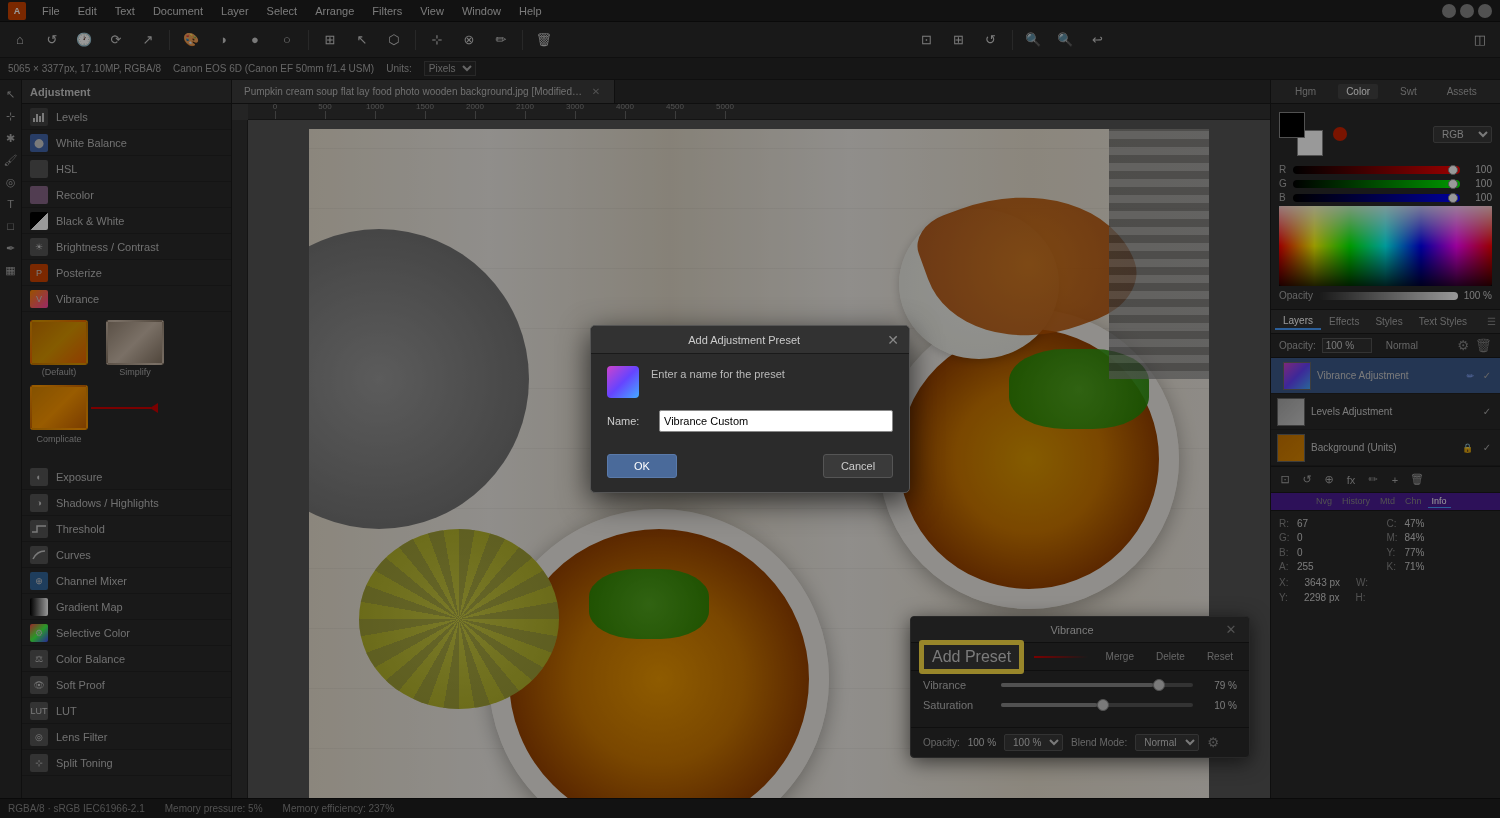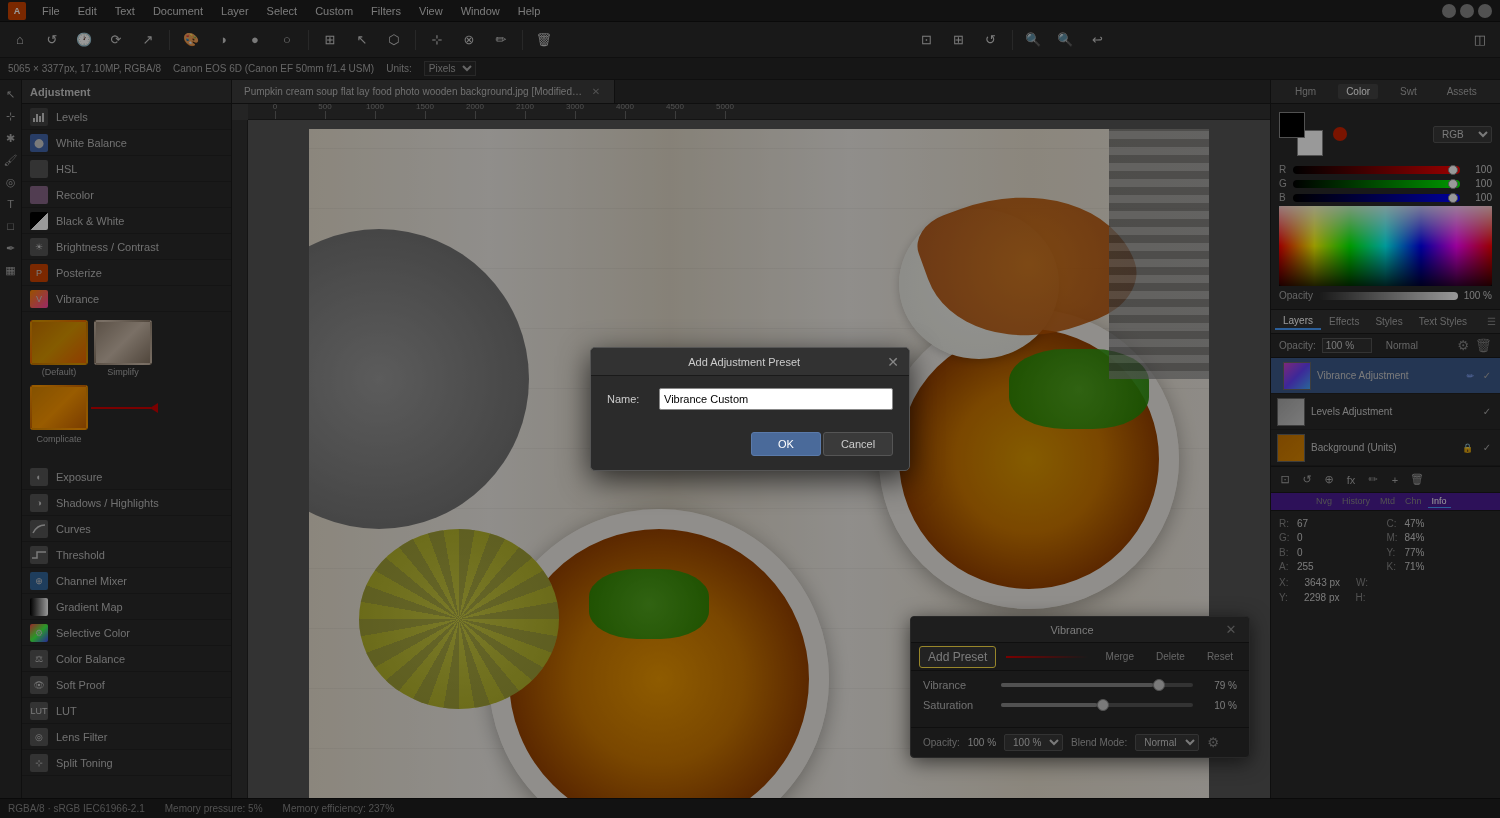--- a/index.html
+++ b/index.html
@@ -159,21 +159,21 @@
       font-size: 9px;
       flex-shrink: 0;
     }
     .adj-label { font-size: 11px; color: #bbb; }
 
     
     .presets-grid {
       padding: 8px;
       display: flex;
       flex-wrap: wrap;
-      gap: 6px;
+      gap: 18px;
     }
     .preset-item {
       display: flex;
       flex-direction: column;
       align-items: center;
       cursor: pointer;
     }
     .preset-thumb {
       width: 58px; height: 45px;
       background: #555;
@@ -473,24 +473,24 @@
       height: 28px;
       display: flex;
       align-items: center;
       padding: 0 8px;
       gap: 6px;
       border-bottom: 1px solid #1a1a1a;
     }
     .add-preset-btn {
       padding: 3px 8px;
       background: #3a3a3a;
-      border: 1px solid #fde047;
+      border: 5px solid #fde047;
       border-radius: 3px;
       color: #ccc;
-      font-size: 12px;
+      font-size: 16px;
       cursor: pointer;
     }
     .vp-tool-btn {
       padding: 3px 8px;
       background: transparent;
       border: none;
       color: #aaa;
       font-size: 10px;
       cursor: pointer;
     }
@@ -617,21 +617,21 @@
       height: 22px;
       background: #fff;
       border: 1px solid #888;
       border-radius: 2px;
       color: #000;
       font-size: 11px;
       padding: 0 4px;
     }
     .dialog-footer {
       display: flex;
-      justify-content: flex-end;
+      justify-content: space-between;
       gap: 2px;
       padding: 10px 16px 14px;
     }
     .dialog-btn {
       min-width: 70px;
       height: 24px;
       border-radius: 3px;
       border: 1px solid #555;
       background: #3a3a3a;
       color: #ccc;
@@ -699,21 +699,21 @@
 <body>
 
 <div class="menu-bar">
   <div class="app-logo">A</div>
   <div class="menu-bar-item">File</div>
   <div class="menu-bar-item">Edit</div>
   <div class="menu-bar-item">Text</div>
   <div class="menu-bar-item">Document</div>
   <div class="menu-bar-item">Layer</div>
   <div class="menu-bar-item">Select</div>
-  <div class="menu-bar-item">Custom</div>
+  <div class="menu-bar-item">Arrange</div>
   <div class="menu-bar-item">Filters</div>
   <div class="menu-bar-item">View</div>
   <div class="menu-bar-item">Window</div>
   <div class="menu-bar-item">Help</div>
   <div class="window-controls">
     <div class="wc-btn wc-min"></div>
     <div class="wc-btn wc-max"></div>
     <div class="wc-btn wc-close"></div>
   </div>
 </div>
@@ -851,32 +851,32 @@
         <div class="adj-icon" style="background:#555;">◐</div>
         <span class="adj-label">Exposure</span>
       </div>
       <div class="adj-item">
         <div class="adj-icon" style="background:#555;">◑</div>
         <span class="adj-label">Shadows / Highlights</span>
       </div>
       <div class="adj-item">
         <div class="adj-icon" style="background:#555;">
           <svg width="14" height="10">
+              <polyline points="0,8 5,8 5,2 14,2" fill="none" stroke="#ccc" stroke-width="1.5"></polyline>
+            </svg>
+        </div>
+        <span class="adj-label">Threshold</span>
+      </div>
+      <div class="adj-item">
+        <div class="adj-icon" style="background:#555;">
+          <svg width="14" height="10">
               <path d="M1,9 Q5,1 13,1" fill="none" stroke="#ccc" stroke-width="1.5"></path>
             </svg>
         </div>
         <span class="adj-label">Curves</span>
-      </div>
-      <div class="adj-item">
-        <div class="adj-icon" style="background:#555;">
-          <svg width="14" height="10">
-              <polyline points="0,8 5,8 5,2 14,2" fill="none" stroke="#ccc" stroke-width="1.5"></polyline>
-            </svg>
-        </div>
-        <span class="adj-label">Threshold</span>
       </div>
       <div class="adj-item">
         <div class="adj-icon" style="background:#336699;">⊕</div>
         <span class="adj-label">Channel Mixer</span>
       </div>
       <div class="adj-item">
         <div class="adj-icon" style="background:linear-gradient(to right,#000,#fff);"></div>
         <span class="adj-label">Gradient Map</span>
       </div>
       <div class="adj-item">
@@ -1214,20 +1214,24 @@
   </div>
 </div>
 
 <div class="dialog-overlay">
   <div class="dialog">
     <div class="dialog-header">
       <span class="dialog-title">Add Adjustment Preset</span>
       <span class="dialog-close">✕</span>
     </div>
     <div class="dialog-body">
+      <div class="dialog-icon-row">
+        <div class="dialog-icon"></div>
+        <span class="dialog-desc">Enter a name for the preset</span>
+      </div>
       <div class="dialog-field-row">
         <label class="dialog-field-label">Name:</label>
         <input class="dialog-input" type="text" value="Vibrance Custom" style="">
       </div>
     </div>
     <div class="dialog-footer">
       <button class="dialog-btn primary">OK</button>
       <button class="dialog-btn">Cancel</button>
     </div>
   </div>

